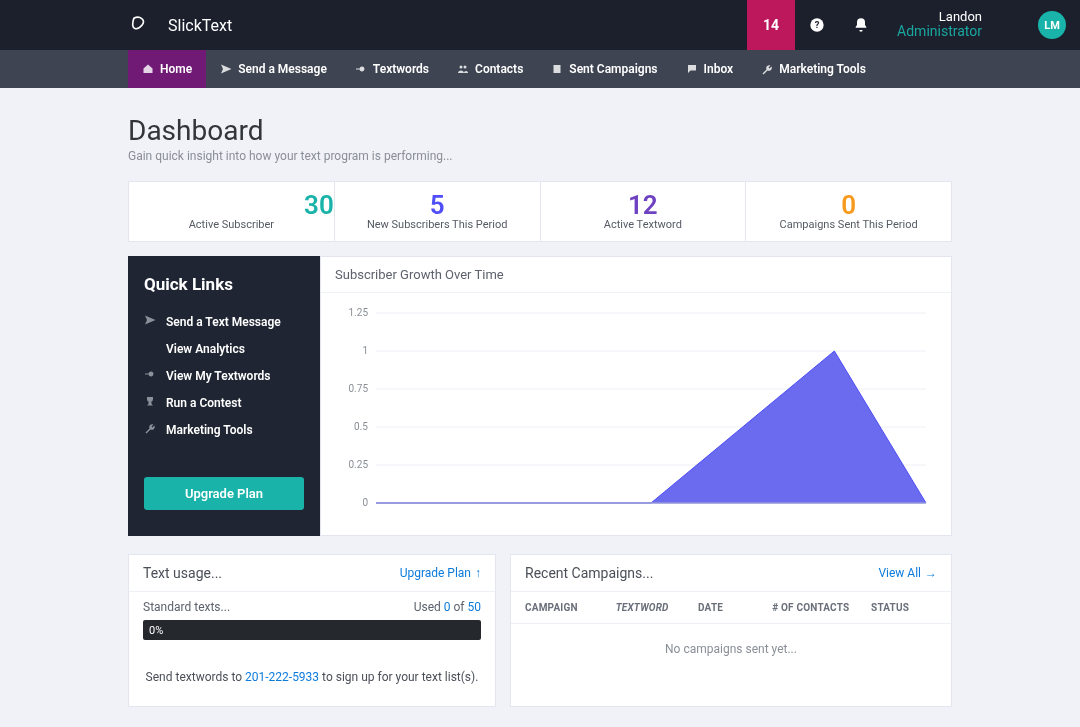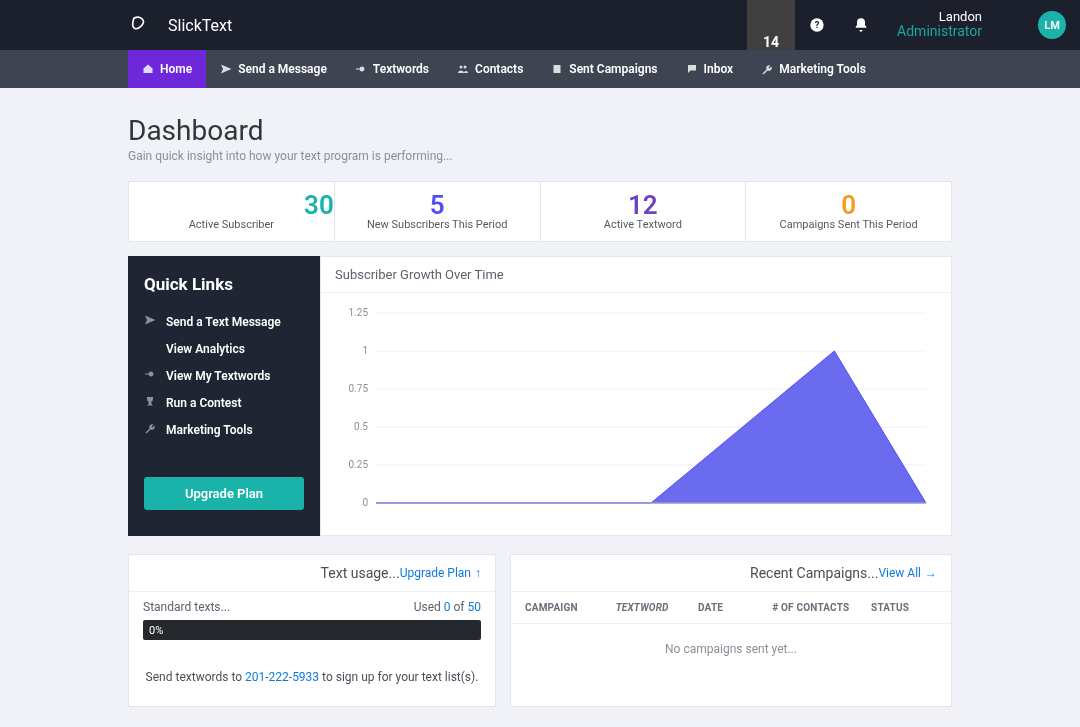--- a/index.html
+++ b/index.html
@@ -2,31 +2,31 @@
 <html><head>
 <meta charset="utf-8">
 <style>
   * { box-sizing: border-box; margin: 0; padding: 0; }
   body { font-family: -apple-system, "Segoe UI", Roboto, Arial, sans-serif; background: #f0f2f7; width: 1080px; }
   .topbar { height: 50px; background: #1b202c; display: flex; align-items: center; padding-left: 128px; color: #fff; }
   .logo { display: flex; align-items: center; gap: 20px; font-weight: 400; font-size: 16px; }
   .logo-icon { width: 20px; height: 20px; display: inline-flex; align-items: center; justify-content: center; }
   .logo-icon svg { width: 20px; height: 20px; fill: none; stroke: #fff; stroke-width: 2; }
   .topbar-right { margin-left: auto; display: flex; align-items: stretch; height: 50px; }
-  .notif-count { background: #404040; width: 48px; display: flex; align-items: flex-end; justify-content: center; font-weight: 700; font-size: 14px; }
+  .notif-count { background: #be185d; width: 48px; display: flex; align-items: center; justify-content: center; font-weight: 700; font-size: 14px; }
   .topbar-icon { width: 44px; display: flex; align-items: center; justify-content: center; cursor: pointer; }
   .topbar-icon svg { width: 16px; height: 16px; fill: #fff; }
   .user-block { display: flex; align-items: center; gap: 8px; padding: 0 14px; cursor: pointer; }
   .user-text { text-align: right; line-height: 1.1; }
   .user-name { font-size: 13px; }
   .user-role { font-size: 14px; color: #1aa7a0; }
   .avatar { width: 28px; height: 28px; border-radius: 50%; background: #19b3aa; display: flex; align-items: center; justify-content: center; font-size: 11px; font-weight: 700; margin-left: 48px; }
   .navbar { height: 38px; background: #3e4452; display: flex; align-items: stretch; padding-left: 128px; font-size: 12px; color: #fff; }
   .nav-item { display: flex; align-items: center; gap: 6px; padding: 0 14px; cursor: pointer; font-weight: 600; }
-  .nav-item.active { background: #6d28d9; }
+  .nav-item.active { background: #701a75; }
   .nav-item svg, .nav-icon { width: 12px; height: 12px; fill: #fff; opacity: 0.9; }
   .container { width: 824px; margin: 0 auto; padding-top: 26px; }
   .page-title { font-size: 28px; color: #323539; font-weight: 400; }
   .page-sub { font-size: 12px; color: #8a8f97; margin-top: 2px; }
   .stats { display: flex; background: #fff; margin-top: 18px; border: 1px solid #e3e6ee; }
   .stat { flex: 1; text-align: center; padding: 8px 0 10px; border-right: 1px solid #e3e6ee; }
   .stat:last-child { border-right: none; }
   .stat-val { font-size: 26px; font-weight: 600; }
   .stat-label { font-size: 11px; color: #555a63; margin-top: -2px; }
   .teal { color: #19b3aa; text-align: right; }
@@ -42,21 +42,21 @@
   .chart-card { flex: 1; background: #fff; border: 1px solid #e3e6ee; }
   .chart-title { font-size: 13px; color: #5d626d; padding: 10px 14px; border-bottom: 1px solid #edf0f5; }
   .chart-body { padding: 10px 14px 18px 14px; }
   .chart-svg { width: 100%; height: 210px; }
   .y-tick { font-size: 10px; fill: #8a8f97; }
   .grid-line { stroke: #edf0f5; stroke-width: 1; }
   .base-line { stroke: #b9bec9; stroke-width: 1; }
   .area { fill: #6a6bee; stroke: #4f4ef9; stroke-width: 1; }
   .bottom { display: flex; gap: 14px; margin-top: 18px; padding-bottom: 30px; }
   .card { background: #fff; border: 1px solid #e3e6ee; }
-  .card-head { display: flex; justify-content: flex-end; align-items: center; padding: 10px 14px; border-bottom: 1px solid #edf0f5; }
+  .card-head { display: flex; justify-content: space-between; align-items: center; padding: 10px 14px; border-bottom: 1px solid #edf0f5; }
   .card-head-title { font-size: 14px; color: #4b4f58; }
   .card-head-link { font-size: 12px; color: #0d7bdc; cursor: pointer; display: flex; align-items: center; gap: 4px; }
   .usage-card { flex: 0 0 368px; }
   .usage-row { display: flex; justify-content: space-between; font-size: 12px; color: #5d626d; padding: 8px 14px 6px; }
   .usage-row .blue-txt { color: #0d7bdc; }
   .progress { margin: 0 14px; height: 20px; background: #25292e; color: #fff; font-size: 11px; display: flex; align-items: center; padding-left: 6px; border-radius: 2px; }
   .usage-foot { text-align: center; font-size: 12px; color: #4b4f58; padding: 30px 14px 22px; }
   .usage-foot .phone { color: #0d7bdc; }
   .campaigns-card { flex: 1; }
   .camp-header { display: flex; font-size: 10px; color: #6a6f7a; padding: 10px 14px; font-weight: 700; letter-spacing: 0.2px; border-bottom: 1px solid #edf0f5; }

